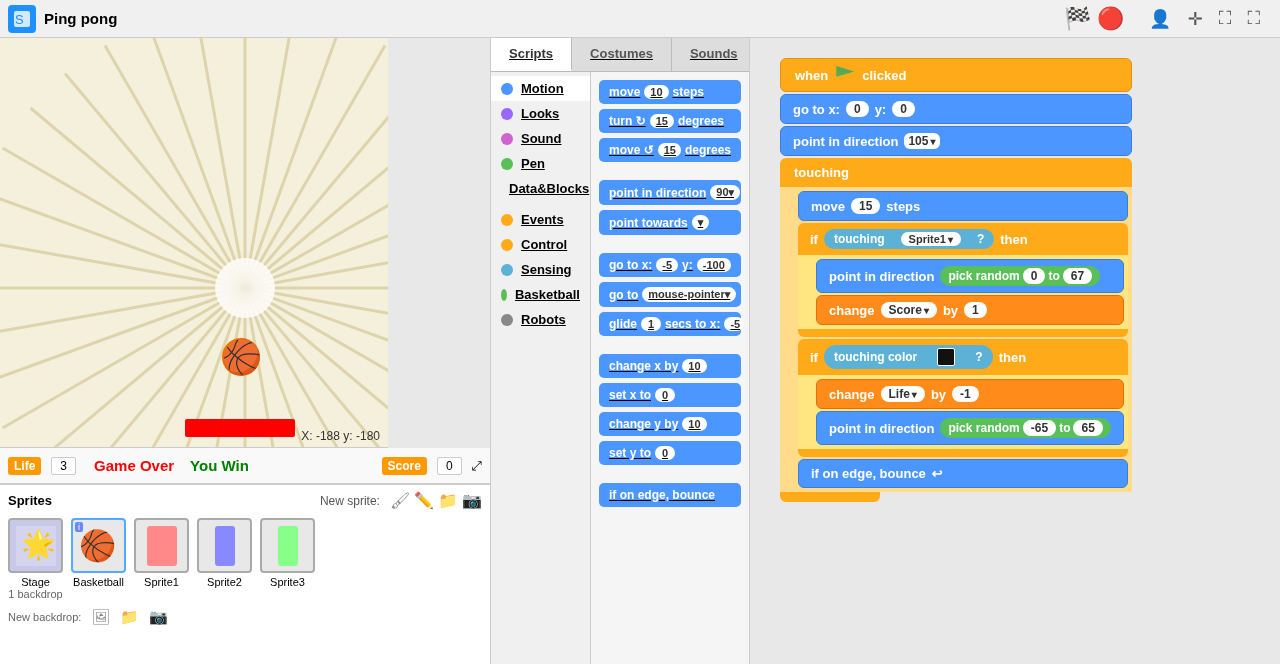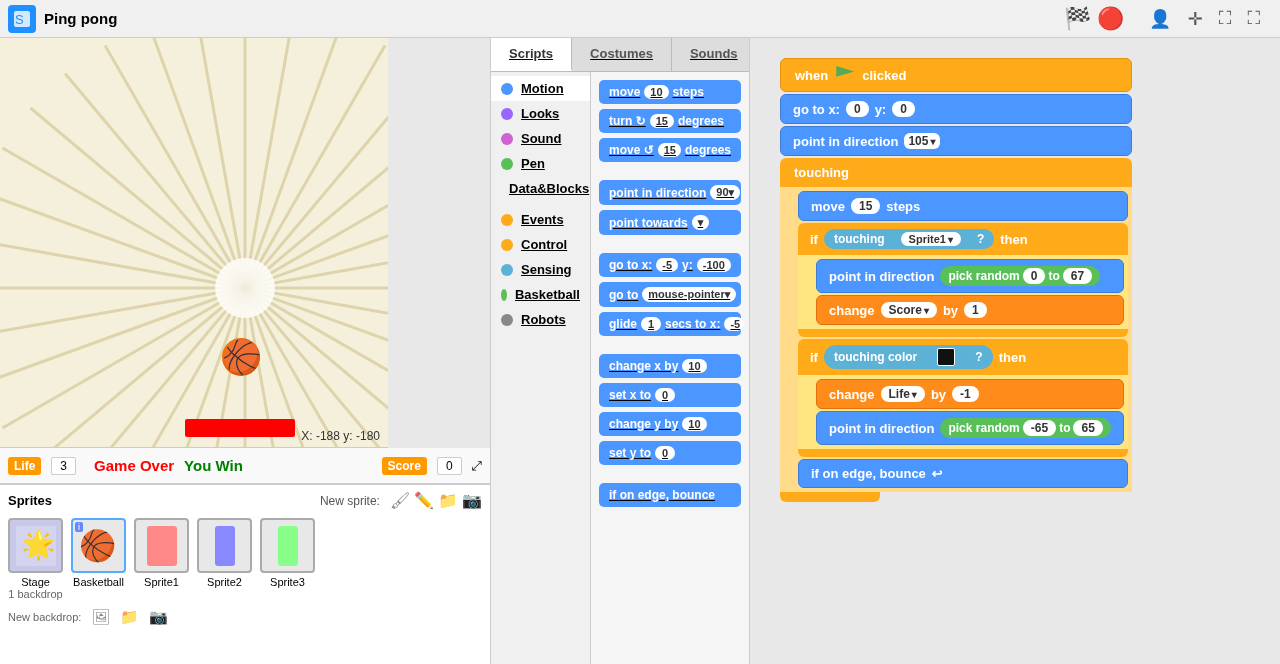--- a/index.html
+++ b/index.html
@@ -48,21 +48,21 @@
     .sprite-thumb.selected { border-color: #5af; }
     .sprite-name { font-size: 11px; margin-top: 3px; text-align: center; }
     .sprite-badge { position: absolute; top: 2px; left: 2px; background: #68f; color: white; font-size: 9px; border-radius: 2px; padding: 0 3px; }
 
     
     .stage-sprite { width: 55px; height: 55px; border: 2px solid #aaa; border-radius: 4px; background: #c8c8e8; display: flex; align-items: center; justify-content: center; }
     .backdrop-section { display: flex; flex-direction: column; align-items: center; }
     .backdrop-label { font-size: 11px; color: #666; }
 
     
-    .gameover-win { display: flex; gap: 10px; align-items: center; margin-left: 8px; }
+    .gameover-win { display: flex; gap: 16px; align-items: center; margin-left: 8px; }
     .gameover { color: red; font-weight: bold; font-size: 15px; }
     .youwin { color: green; font-weight: bold; font-size: 15px; }
 
     
     #blocks-panel { width: 260px; min-width: 260px; background: #f5f5f5; border-left: 1px solid #ccc; border-right: 1px solid #ccc; display: flex; flex-direction: column; text-decoration: underline; }
 
     
     #tabs { display: flex; background: #ddd; border-bottom: 1px solid #bbb; }
     .tab { padding: 8px 18px; cursor: pointer; font-size: 13px; font-weight: bold; color: #555; border-right: 1px solid #bbb; }
     .tab.active { background: #fff; color: #333; border-bottom: 2px solid #fff; }

